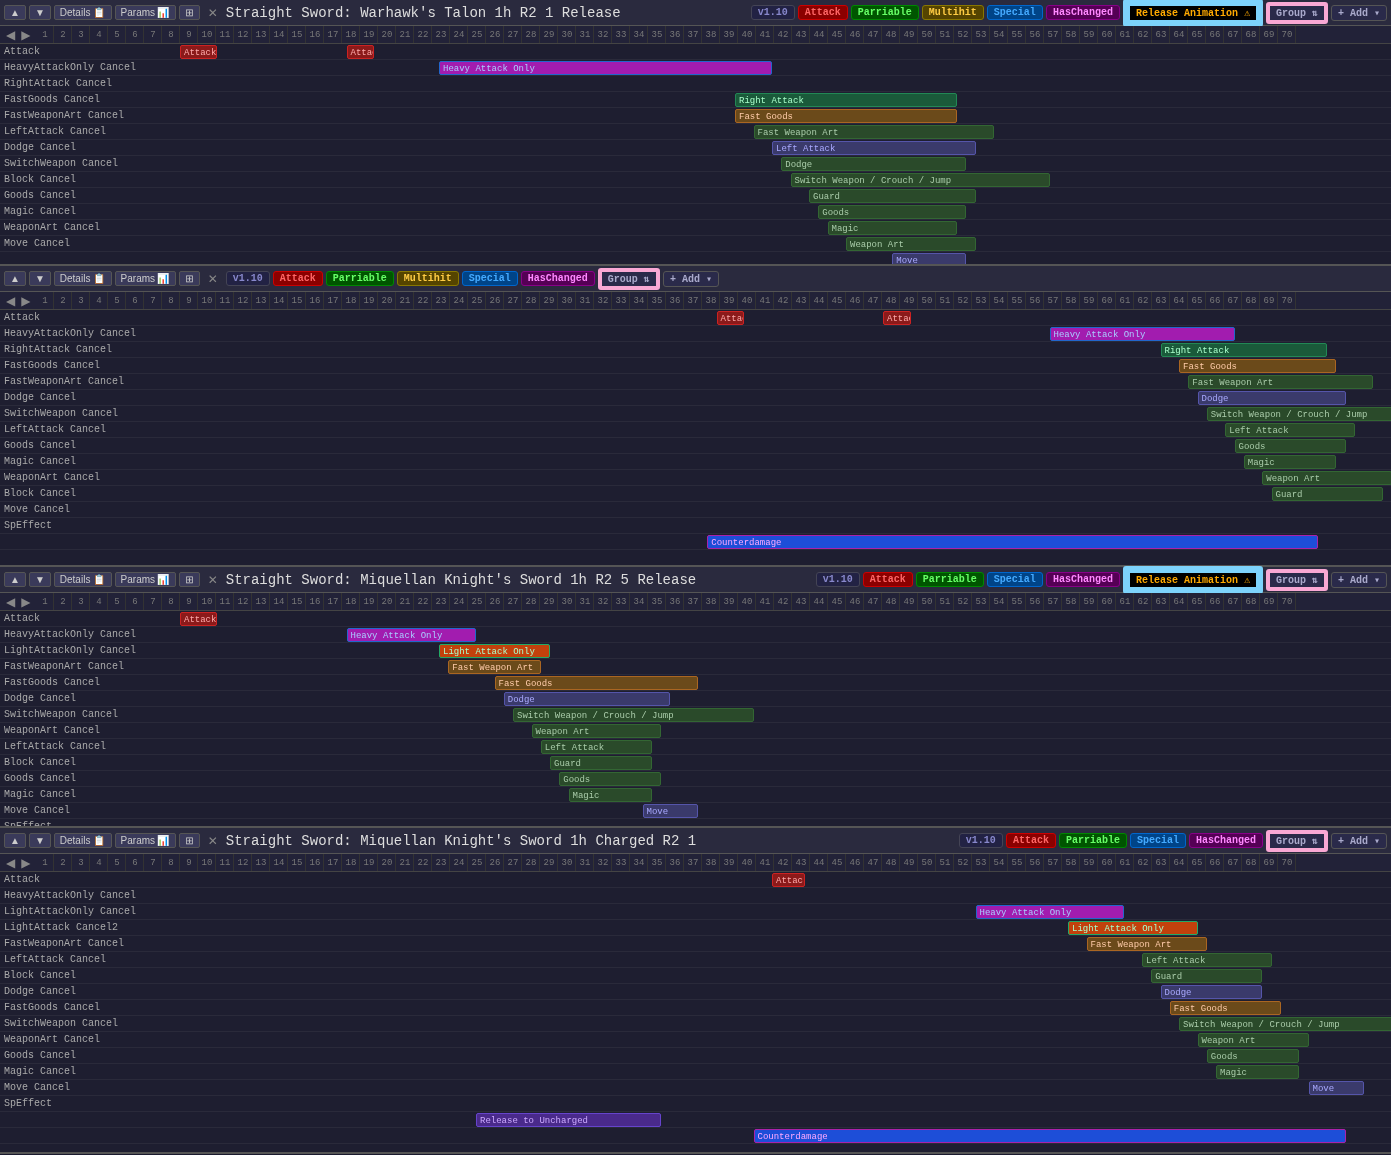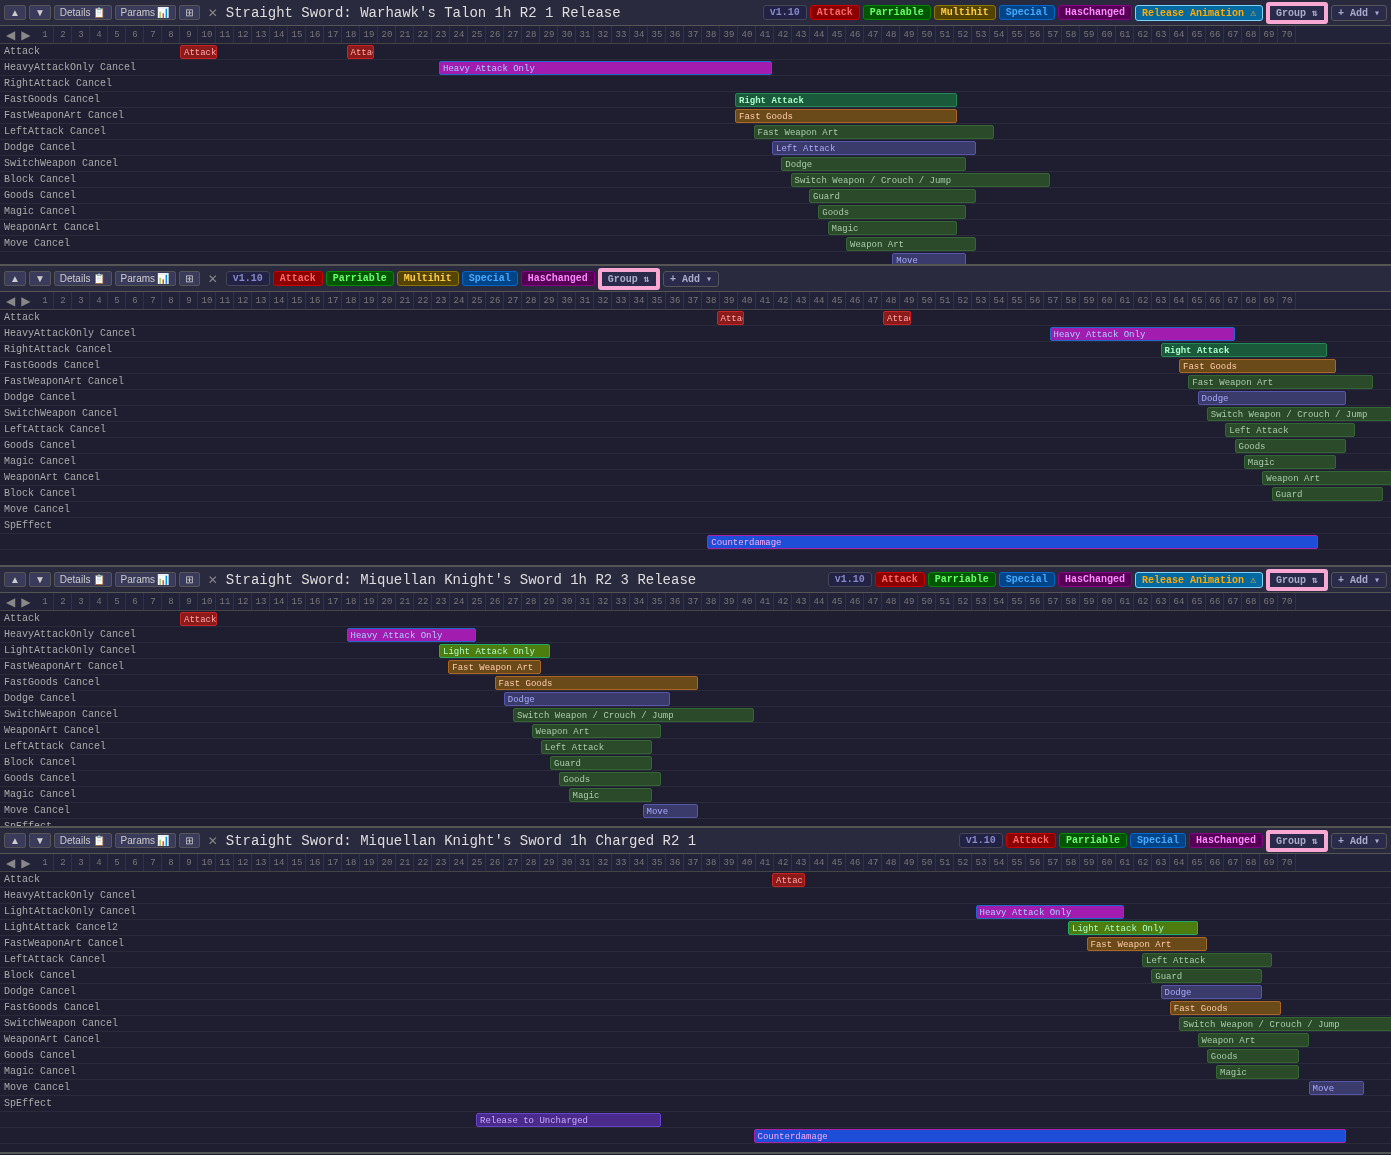--- a/index.html
+++ b/index.html
@@ -42,21 +42,21 @@
       border-radius: 3px;
       font-size: 10px;
       font-weight: bold;
       cursor: pointer;
     }
     .tag-attack { background: #8b0000; color: #ff6666; border: 1px solid #cc0000; }
     .tag-parriable { background: #005500; color: #66ff66; border: 1px solid #008800; }
     .tag-multihit { background: #554400; color: #ffcc44; border: 1px solid #887700; }
     .tag-special { background: #004488; color: #44aaff; border: 1px solid #0066cc; }
     .tag-haschanged { background: #550055; color: #ff88ff; border: 1px solid #880088; }
-    .tag-release { background: #0369a1; color: #ffaa00; border: 1px solid #7dd3fc; }
+    .tag-release { background: #000000; color: #ffaa00; border: 7px solid #7dd3fc; }
     .tag-group { background: #2a2a4a; color: #aaaacc; border: 4px solid #f9a8d4; }
     .tag-add { background: #2a2a4a; color: #aaaacc; border: 1px solid #555; }
 
     .title-text {
       color: #ddd;
       font-size: 14px;
       flex: 1;
       white-space: nowrap;
       overflow: hidden;
     }
@@ -144,27 +144,27 @@
       border-radius: 2px;
       font-size: 9px;
       line-height: 14px;
       padding: 0 3px;
       white-space: nowrap;
       overflow: hidden;
     }
 
     .bar-attack { background: #8b1a1a; color: #ffaaaa; border: 1px solid #cc2222; }
     .bar-heavy { background: #a21caf; color: #aaccff; border: 1px solid #2266cc; }
-    .bar-light { background: #4d7c0f; color: #aaffcc; border: 1px solid #22aa66; }
+    .bar-light { background: #c2410c; color: #aaffcc; border: 1px solid #22aa66; }
     .bar-fast { background: #6b4a1a; color: #ffccaa; border: 1px solid #aa6622; }
     .bar-counter { background: #1d4ed8; color: #ffaaff; border: 1px solid #aa22aa; }
     .bar-release { background: #4a2a8b; color: #ccaaff; border: 1px solid #6644cc; }
     .bar-other { background: #2a4a2a; color: #aaccaa; border: 1px solid #336633; }
     .bar-move { background: #3a3a6b; color: #aaaaff; border: 1px solid #5555aa; }
-    .bar-right { background: #1a5a3a; color: #aaffcc; border: 1px solid #228855; font-weight: bold; }
+    .bar-right { background: #1a5a3a; color: #aaffcc; border: 1px solid #228855; }
 
     .panel-container {
       height: 1155px;
       display: flex;
       flex-direction: column;
     }
 
     .panel-section {
       display: flex;
       flex-direction: column;
@@ -556,21 +556,21 @@
   </div>
 
   <div class="panel-section">
     <div class="toolbar">
       <button class="toolbar-btn">▲</button>
       <button class="toolbar-btn">▼</button>
       <button class="toolbar-btn">Details 📋</button>
       <button class="toolbar-btn">Params 📊</button>
       <button class="toolbar-btn">⊞</button>
       <button class="toolbar-btn close">✕</button>
-      <span class="title-text">Straight Sword: Miquellan Knight's Sword 1h R2 3 Release</span>
+      <span class="title-text">Straight Sword: Miquellan Knight's Sword 1h R2 5 Release</span>
       <span class="tag" style="background:#222244;color:#8888cc;border:1px solid #445;">v1.10</span>
       <span class="tag tag-attack">Attack</span>
       <span class="tag tag-parriable">Parriable</span>
       <span class="tag tag-special">Special</span>
       <span class="tag tag-haschanged">HasChanged</span>
       <span class="tag tag-release">Release Animation ⚠</span>
       <span class="tag tag-group">Group ⇅</span>
       <span class="tag tag-add">+ Add ▾</span>
     </div>
     <div class="timeline-header">

